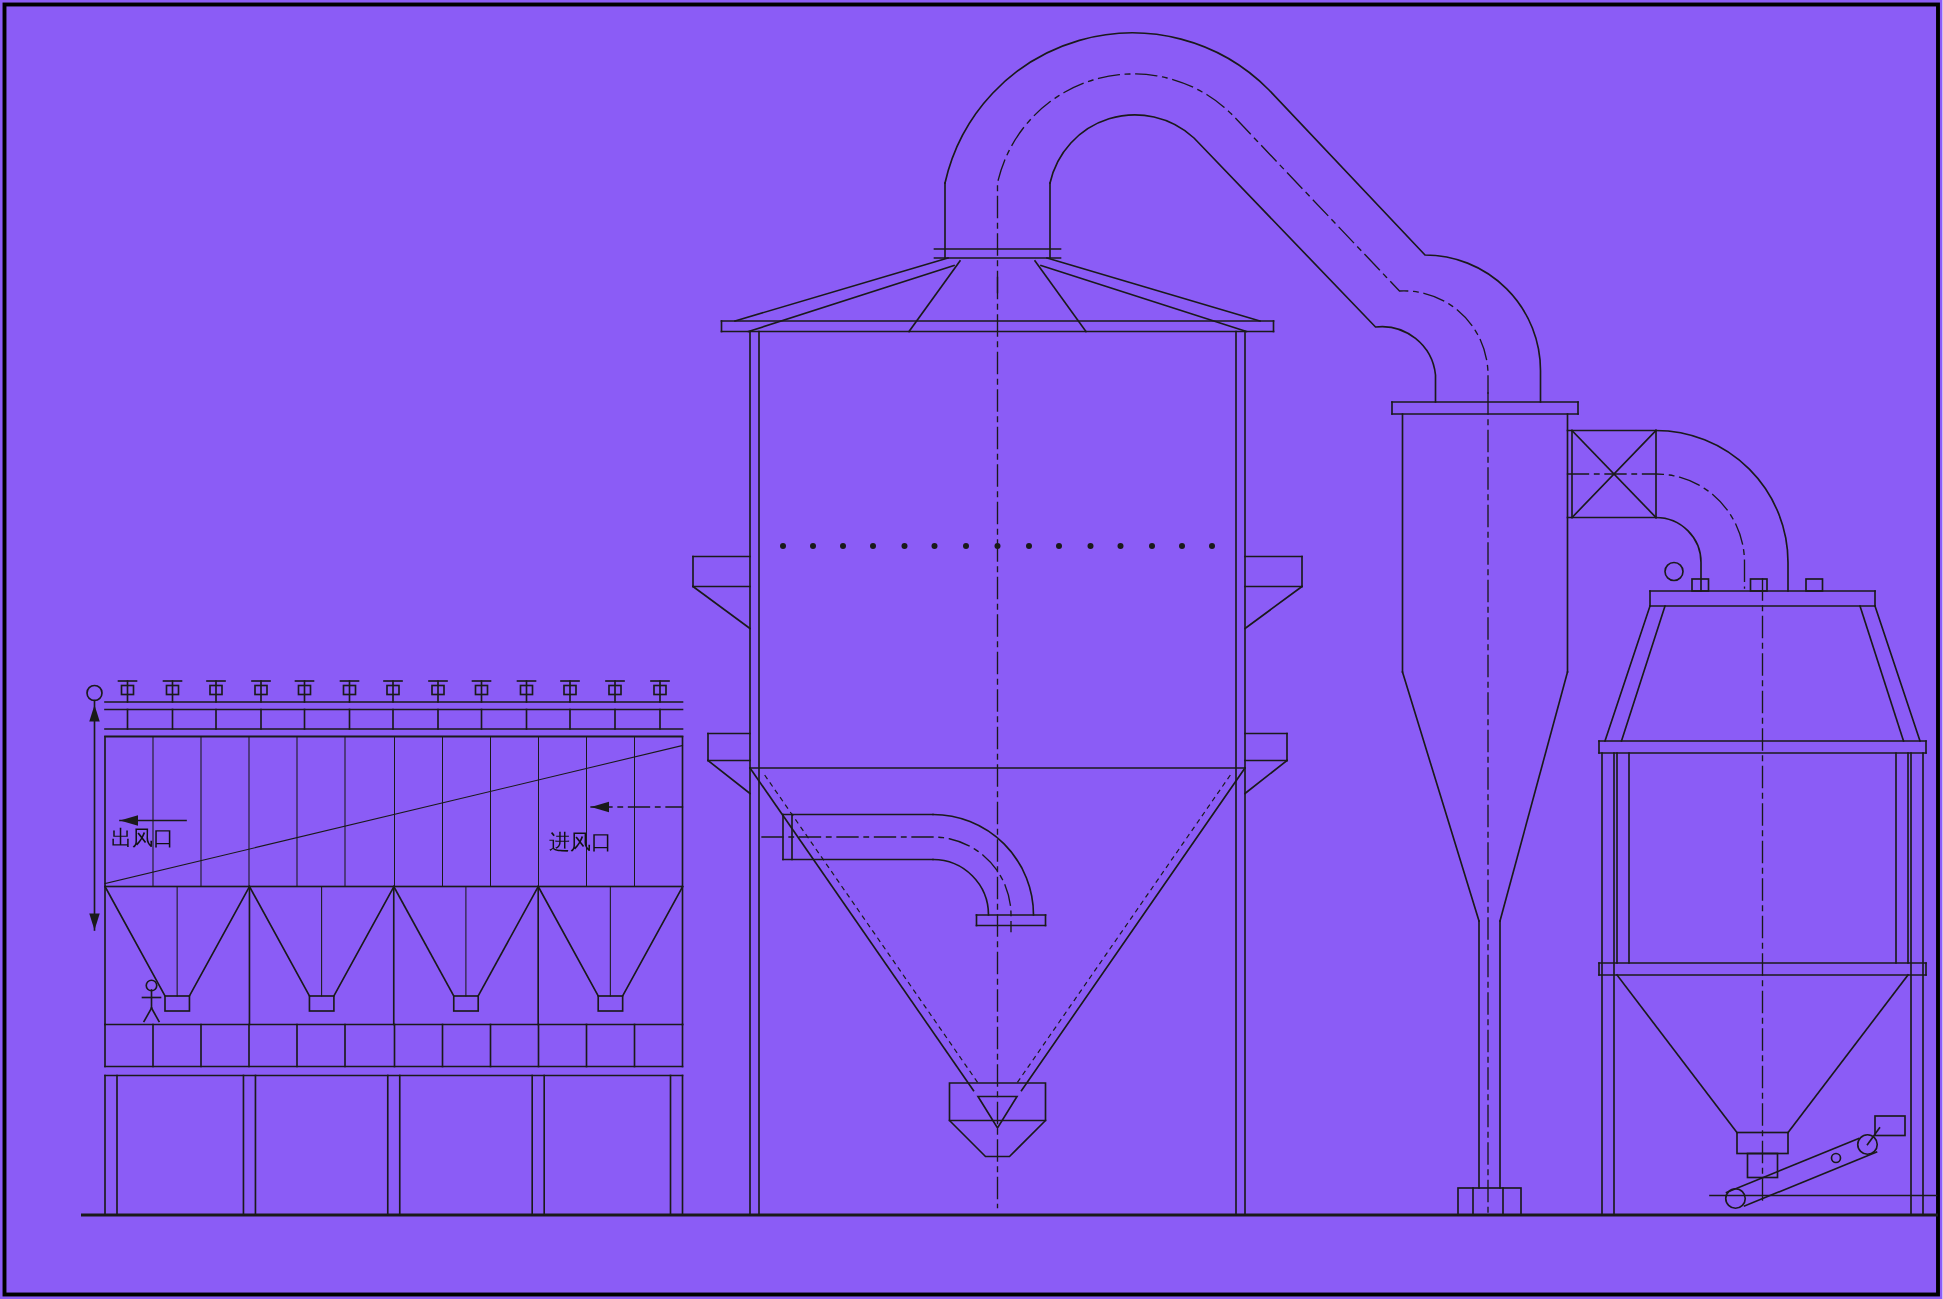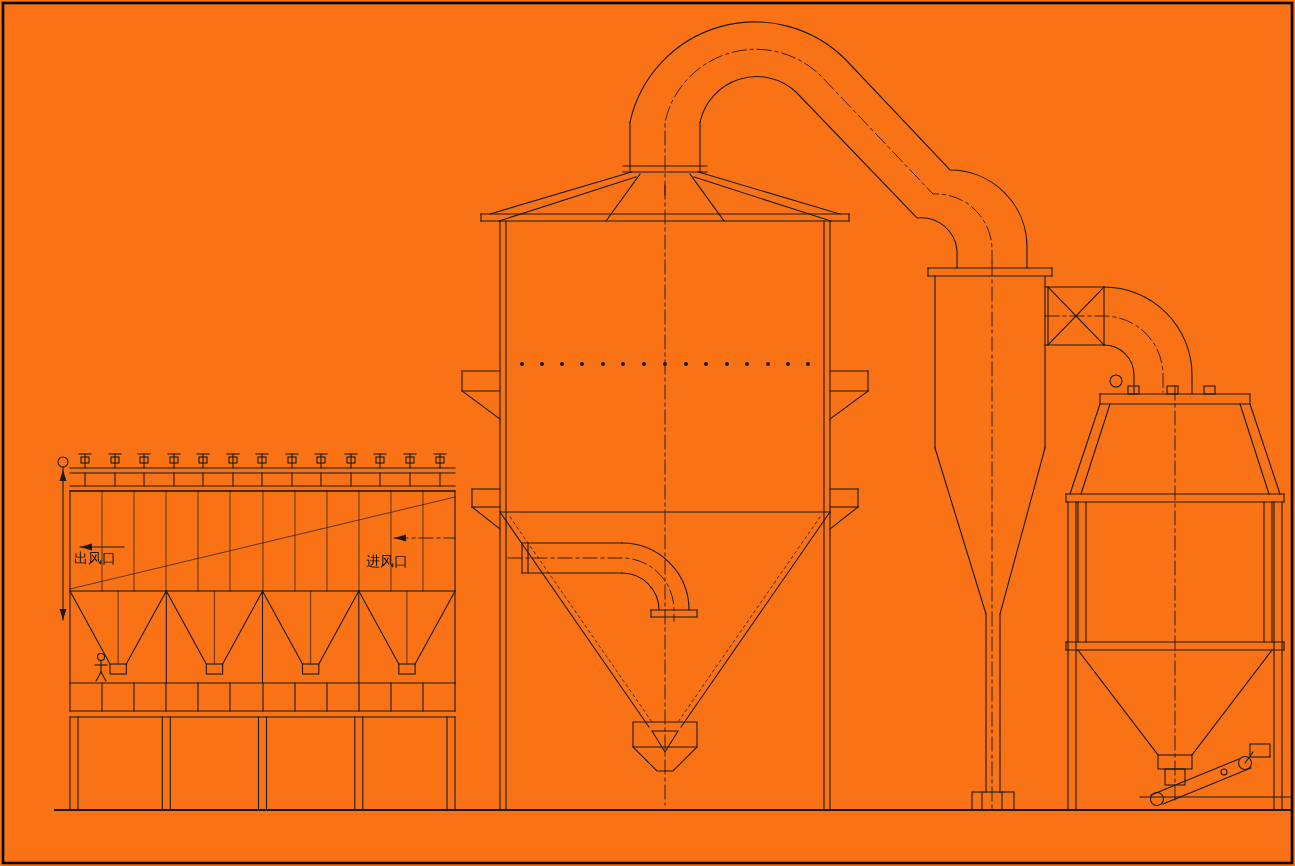--- a/index.html
+++ b/index.html
@@ -1,16 +1,16 @@
 <!DOCTYPE html>
 <html><head>
 <meta charset="utf-8">
 <style>
   html,body { margin:0; padding:0; background:#ffffff; }
-  .canvas { position:relative; width:1295px; height:866px; background:#f97316; overflow:hidden; }
+  .canvas { position:relative; width:1295px; height:866px; background:#8b5cf6; overflow:hidden; }
   svg { position:absolute; left:0; top:0; }
   svg * { stroke:#1a1a1a; fill:none; stroke-width:1.1; stroke-linecap:square; }
   svg .thin  { stroke-width:0.7; }
   svg .heavy { stroke-width:2; }
   svg .frame { stroke:#000; stroke-width:2.6; fill:none; }
   svg .dashdot { stroke-dasharray:14 4 3 4; stroke-width:0.9; }
   svg .dotted  { stroke-dasharray:2.5 3.5; stroke-width:0.8; }
   svg .fill { fill:#1a1a1a; stroke:none; }
   svg text { font:14px "DejaVu Sans","Liberation Sans",sans-serif; fill:#111; stroke:none; }
 </style>

